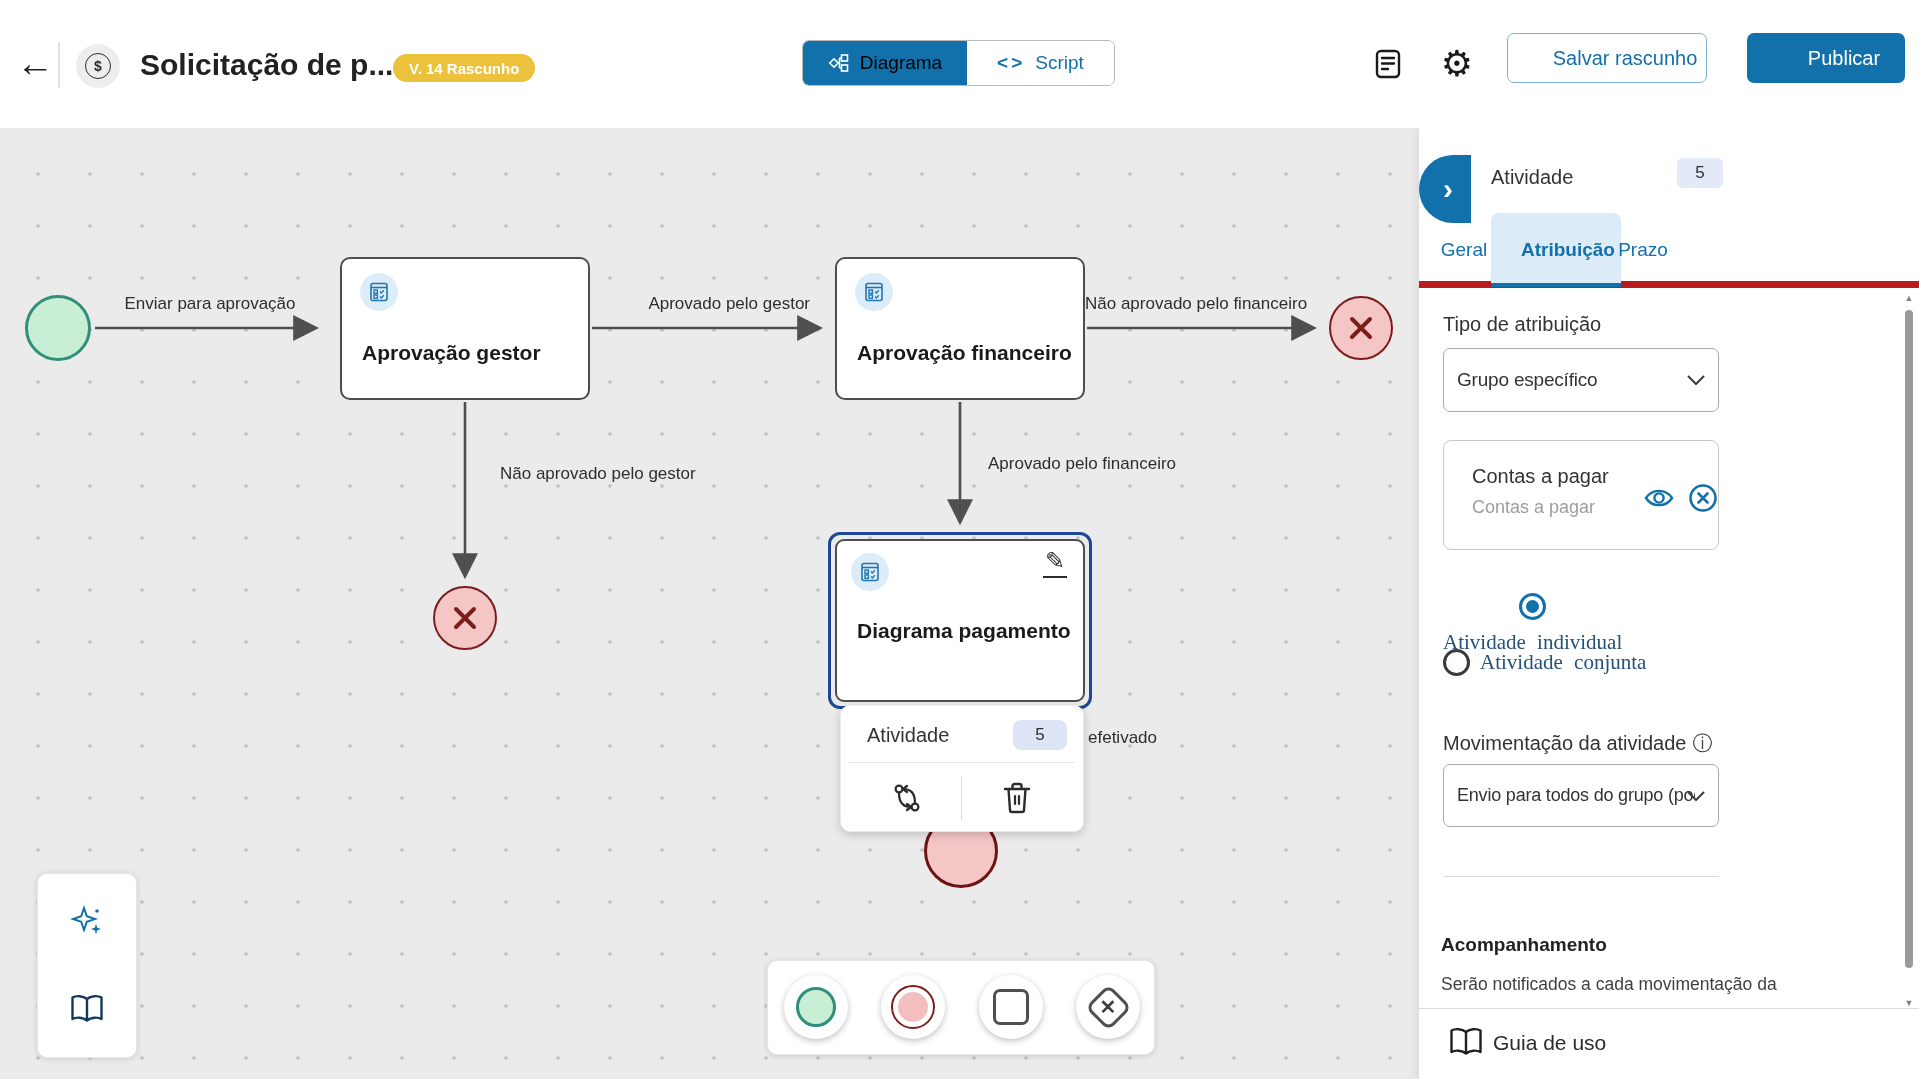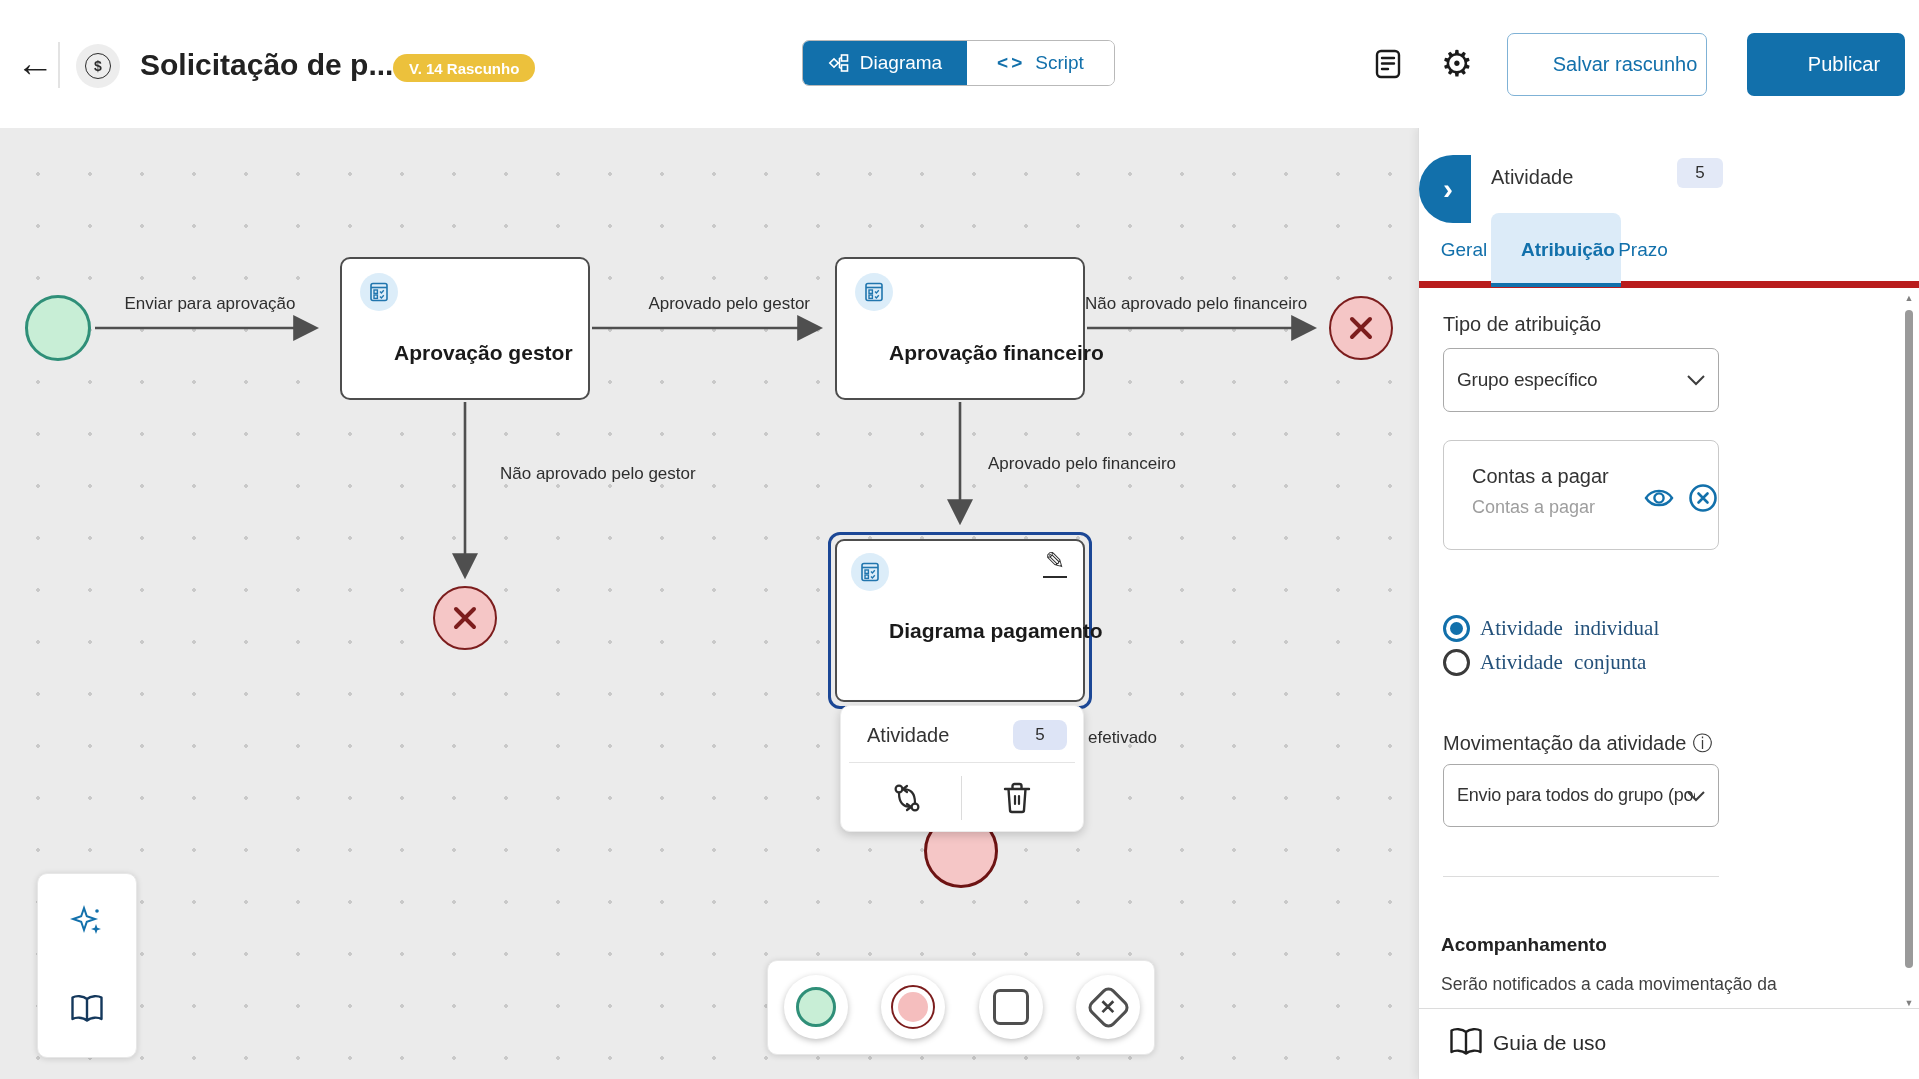--- a/index.html
+++ b/index.html
@@ -13,45 +13,45 @@
   .hdr-divider{left:58px;top:42px;width:2px;height:46px;background:#e3e3e3;}
   .proc-chip{left:76px;top:44px;width:44px;height:44px;border-radius:50%;background:#ededed;
              display:flex;align-items:center;justify-content:center;}
   .proc-chip .dollar{width:24px;height:24px;border:1.6px solid #2b2b2b;border-radius:50%;
              display:flex;align-items:center;justify-content:center;font-size:14px;font-weight:bold;color:#2b2b2b;}
   .title{left:140px;top:48px;font-size:30px;font-weight:bold;color:#222;}
   .ver-badge{left:393px;top:54px;height:28px;padding:0 16px;border-radius:14px;background:#ecc13c;
              color:#fff;font-size:15px;font-weight:bold;display:flex;align-items:center;}
   .toggle{left:802px;top:40px;height:44px;display:flex;border:1px solid #b9b9b9;border-radius:7px;overflow:hidden;background:#fff;}
   .tg-seg{display:flex;align-items:center;justify-content:center;gap:10px;font-size:19px;cursor:pointer;}
-  .tg-active{width:164px;background:#1270ab;color:#ffffff;}
+  .tg-active{width:164px;background:#1270ab;color:#000000;}
   .tg-inactive{width:147px;background:#fff;color:#1270ab;}
   .tg-script-icon{font-size:19px;letter-spacing:3px;font-weight:bold;color:#1270ab;}
   .hdr-icon{top:40px;width:48px;height:48px;display:flex;align-items:center;justify-content:center;cursor:pointer;}
   .gear-glyph{font-size:36px;color:#1a1a1a;line-height:1;}
-  .btn{top:33px;height:63px;border-radius:7px;display:flex;align-items:center;justify-content:center;
+  .btn{top:33px;height:50px;border-radius:7px;display:flex;align-items:center;justify-content:center;
        font-size:20px;cursor:pointer;box-sizing:border-box;padding-left:36px;}
   .btn-outline{left:1507px;width:200px;border:1.5px solid #7fb2d6;color:#1270ab;background:#fff;}
   .btn-solid{left:1747px;width:158px;background:#1270ab;color:#fff;}
 
   
   .canvas{position:absolute;left:0;top:128px;width:1418px;height:951px;background:#ebebeb;
           background-image:radial-gradient(circle,#c9c9c9 1.6px,transparent 1.6px);
           background-size:52px 52px;background-position:12px 20px;overflow:hidden;}
   .edges{position:absolute;left:0;top:0;z-index:1;}
   .edge-label{position:absolute;font-size:17px;color:#2e2e2e;z-index:2;white-space:nowrap;}
   .node-circle{position:absolute;border-radius:50%;box-sizing:border-box;z-index:3;
                display:flex;align-items:center;justify-content:center;}
   .start-node{left:25px;top:167px;width:66px;height:66px;background:#c8eed6;border:3px solid #2f8f78;}
   .end-node{width:64px;height:64px;background:#f5c6c6;border:2.5px solid #7c1d1d;}
   .task{position:absolute;width:250px;height:143px;background:#fff;border:2.5px solid #4d4d4d;border-radius:10px;
         box-sizing:border-box;z-index:3;cursor:pointer;}
   .task-icon{position:absolute;left:18px;top:14px;width:38px;height:38px;border-radius:50%;background:#dcedf9;
              display:flex;align-items:center;justify-content:center;}
-  .task-label{position:absolute;left:20px;top:82px;font-size:21px;font-weight:bold;color:#1a1a1a;white-space:nowrap;margin-left:32px;}
+  .task-label{position:absolute;left:20px;top:82px;font-size:21px;font-weight:bold;color:#1a1a1a;white-space:nowrap;}
   .sel-wrap{position:absolute;left:828px;top:404px;width:264px;height:177px;border:3px solid #1b4796;border-radius:12px;
             box-sizing:border-box;background:transparent;z-index:4;}
   .sel-inner{position:absolute;left:4px;top:4px;right:4px;bottom:4px;background:#fff;border:2.5px solid #4d4d4d;
              border-radius:9px;}
   .pencil{position:absolute;right:16px;top:6px;font-size:24px;color:#2b2b2b;border-bottom:2.5px solid #2b2b2b;
           padding:0 2px 0 2px;line-height:1.2;cursor:pointer;}
   .popup{position:absolute;left:840px;top:577px;width:242px;height:125px;background:#fff;border-radius:10px;
          border:1px solid #ececec;box-shadow:0 3px 10px rgba(0,0,0,0.18);z-index:6;}
   .popup-title{position:absolute;left:26px;top:18px;font-size:20px;color:#333;}
   .popup-badge{position:absolute;right:16px;top:14px;width:54px;height:30px;background:#dde4f6;border-radius:8px;
@@ -330,21 +330,21 @@
       </svg>
     </div>
     <div class="gc-icon" style="left:242px;">
       <svg width="32" height="32" viewBox="0 0 32 32">
         <circle cx="16" cy="16" r="12.5" fill="none" stroke="#1270ab" stroke-width="2.6"></circle>
         <path d="M11.5 11.5 L20.5 20.5 M20.5 11.5 L11.5 20.5" stroke="#1270ab" stroke-width="2.6" stroke-linecap="round"></path>
       </svg>
     </div>
   </div>
 
-  <div class="radio-row" style="top:487px;">
+  <div class="radio-row" style="top:465px;flex-direction:column;">
     <div class="radio radio-on">
         <div class="dot"></div>
       </div>
     <span class="radio-lbl">Atividade individual</span>
   </div>
   <div class="radio-row" style="top:521px;">
     <div class="radio radio-off"></div>
     <span class="radio-lbl">Atividade conjunta</span>
   </div>
 

